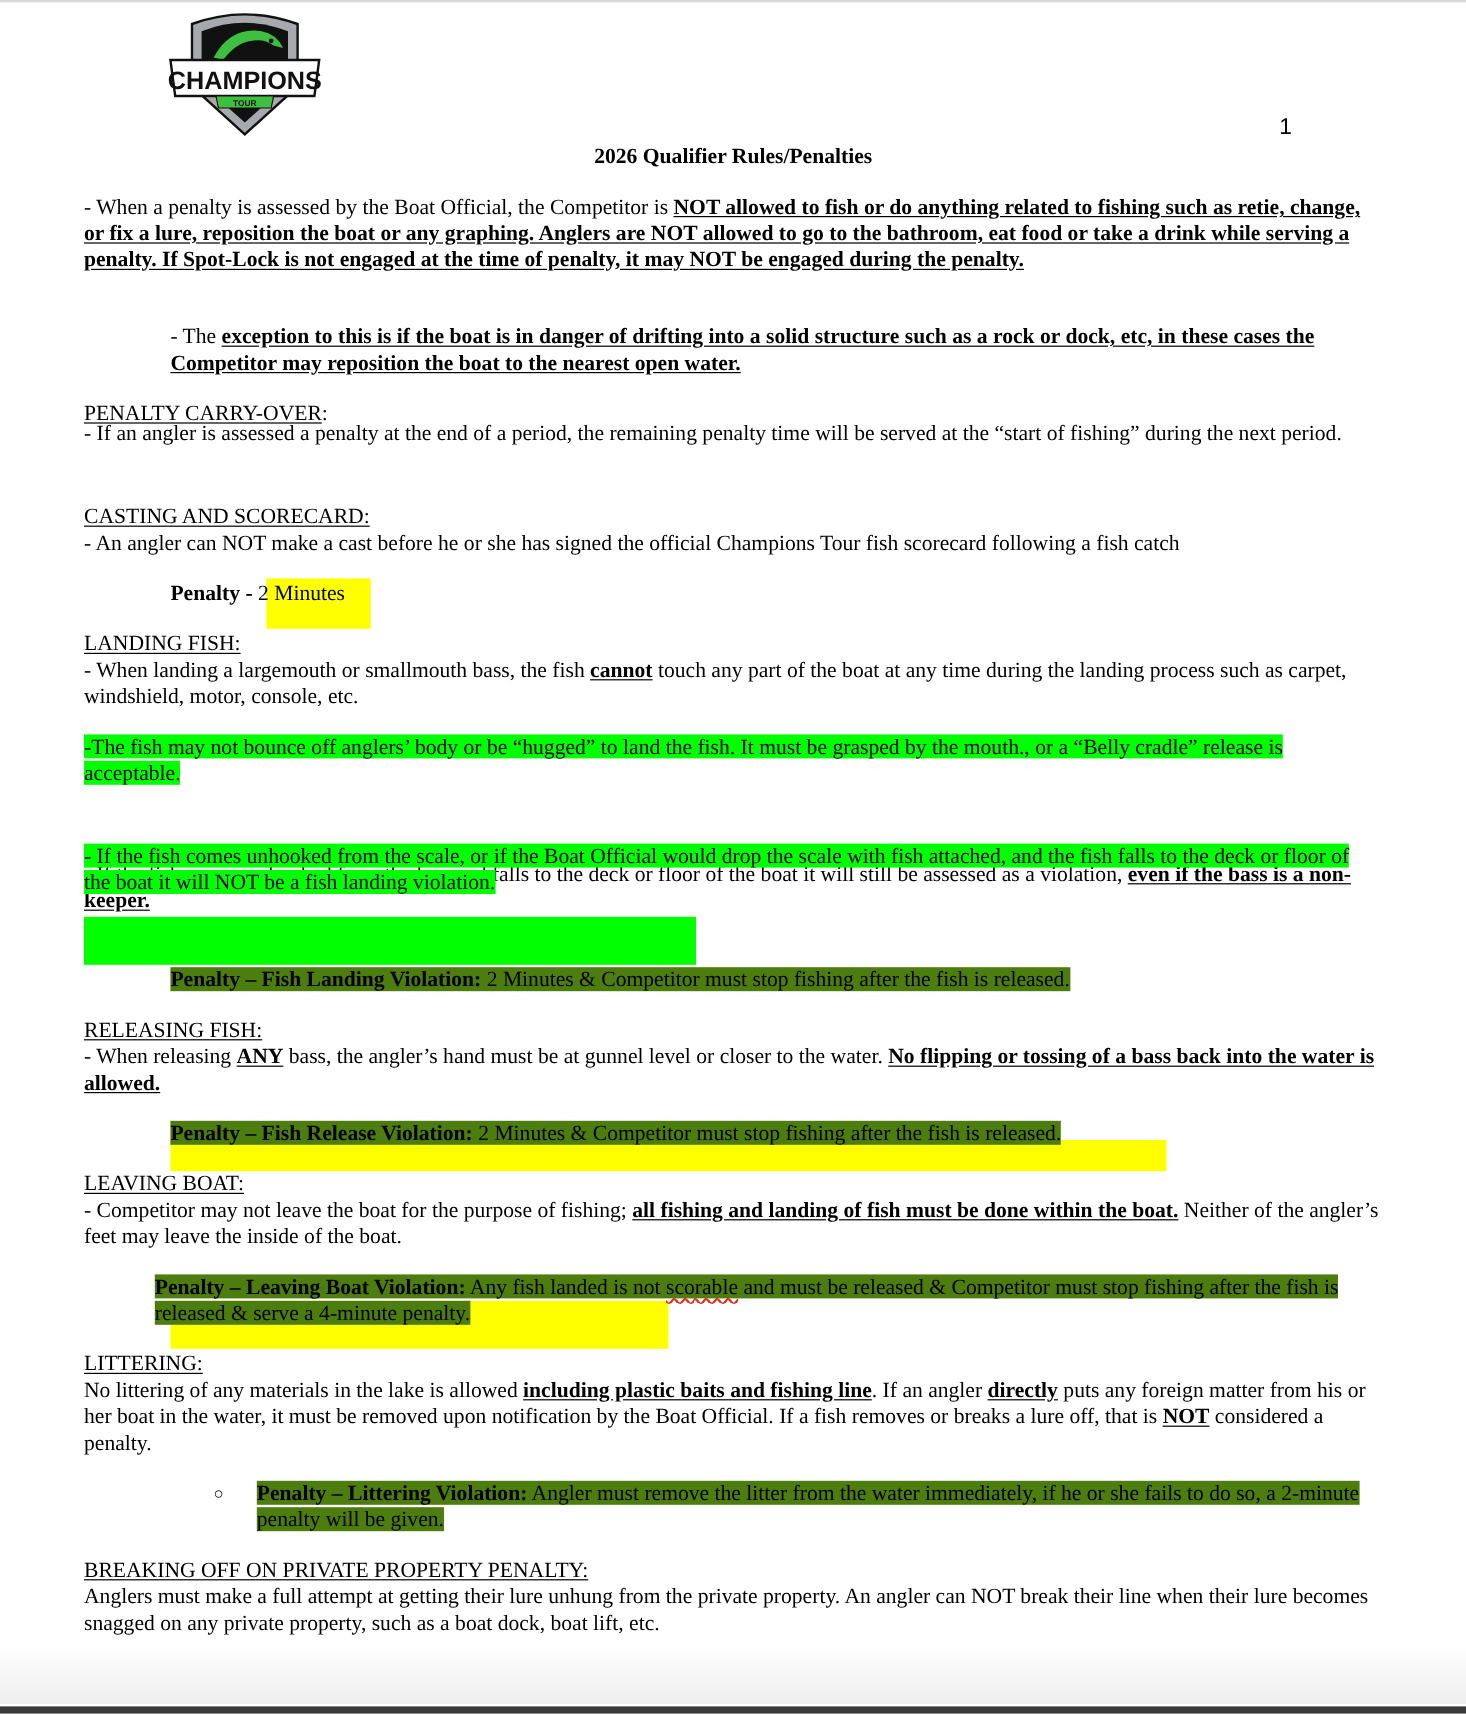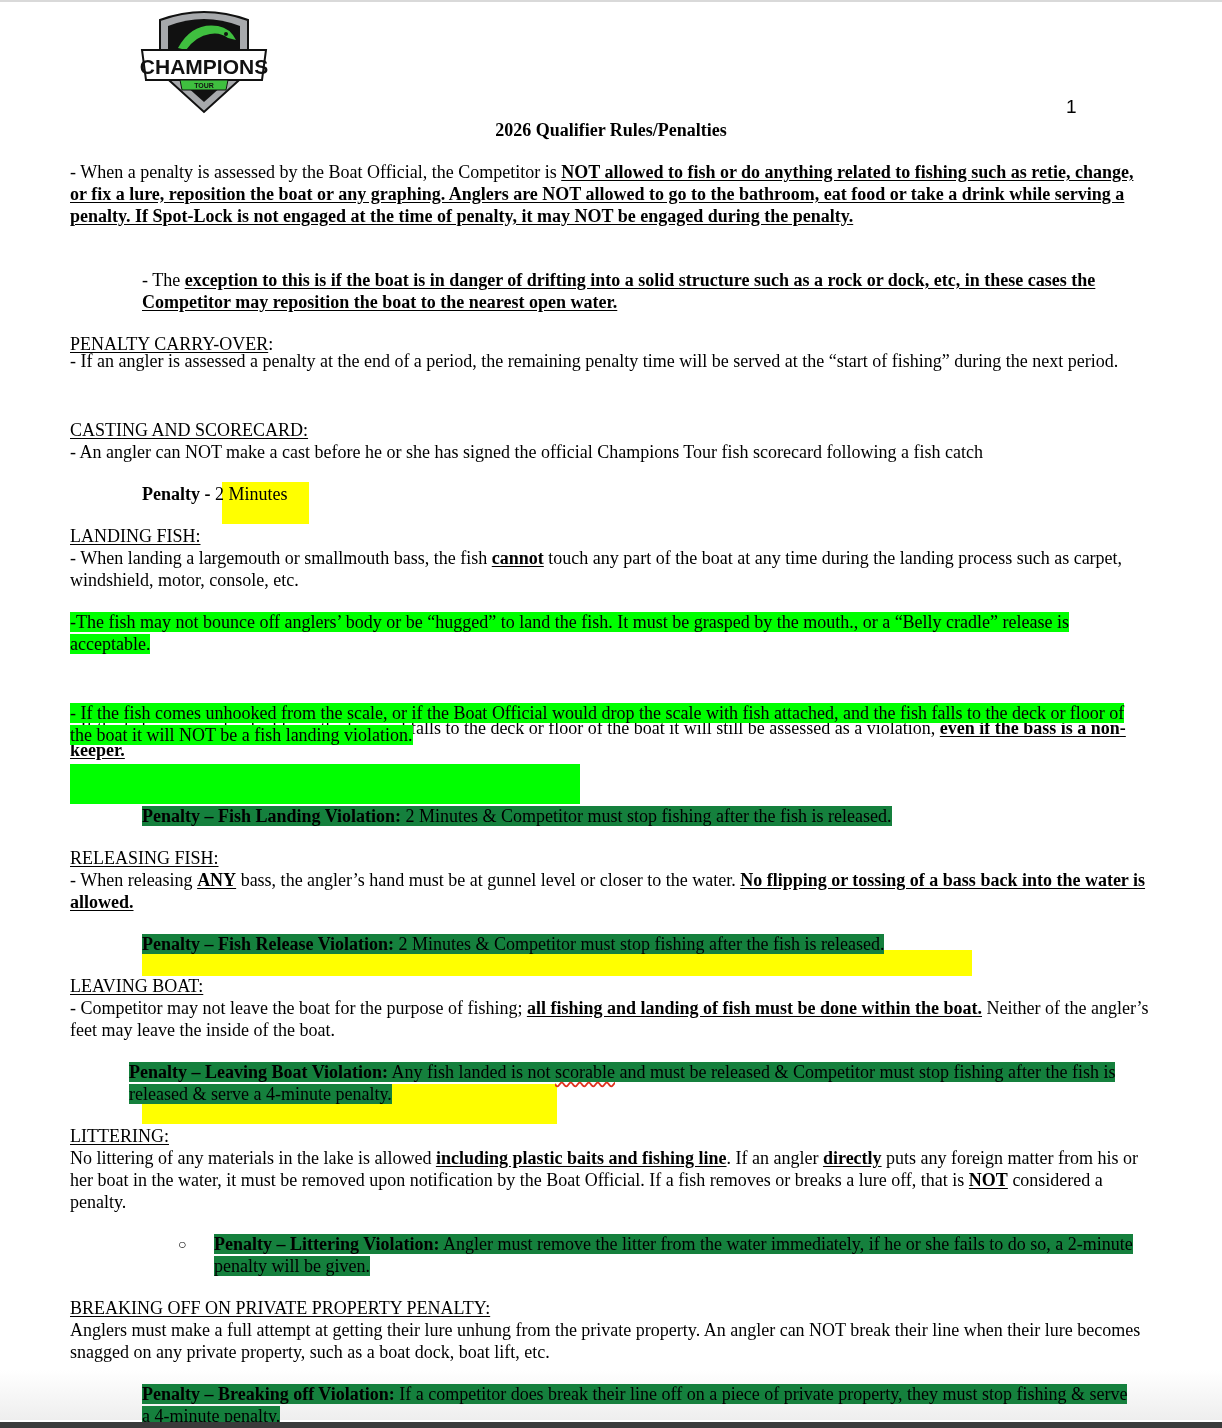--- a/index.html
+++ b/index.html
@@ -10,21 +10,21 @@
       color: #000;
     }
     .topline { position: absolute; left: 0; top: 0; width: 1222px; height: 2px; background: #d9d9d9; }
     .page { position: absolute; left: 0; top: 0; width: 1222px; height: 1428px; }
     .logo { position: absolute; left: 140px; top: 4px; width: 128px; height: 112px; }
     .page-number { position: absolute; left: 1066px; top: 96px; font-family: "Liberation Sans", sans-serif; font-size: 19px; }
     .doc-title { position: absolute; left: 0; width: 1222px; top: 120px; text-align: center; font-weight: bold; font-size: 18px; }
     .blk { position: absolute; font-size: 18px; line-height: 21.8px; }
     .b { font-weight: bold; }
     .bu { font-weight: bold; text-decoration: underline; text-underline-offset: 2px; }
-    .hl-y { background: #15803d; margin-top: 40px; }
+    .hl-y { background: #4d7c0f; margin-top: 40px; }
     .hl-g { background: #00ff00; }
     .box-y { position: absolute; background: #ffff00; }
     .box-g { position: absolute; background: #00ff00; }
     .heading { font-weight: normal; text-decoration: underline; text-underline-offset: 2px; }
     .spell { text-decoration: underline wavy #e0301e; text-underline-offset: 3px; }
     .bullet { position: absolute; left: 178px; top: 1236px; font-family: "Liberation Sans", sans-serif; font-size: 14px; }
     .bottom-fade { position: absolute; left: 0; top: 1370px; width: 1222px; height: 50px; background: linear-gradient(#ffffff00, #eeeeee); }
     .bottom-strip { position: absolute; left: 0; top: 1422px; width: 1222px; height: 6px; background: #3a3a3a; }
   </style>
 </head>
@@ -113,18 +113,15 @@
   <div class="bullet">○</div>
   <div class="blk" style="left:214px; top:1234px; width:940px;">
     <span class="hl-y"><span class="b">Penalty – Littering Violation:</span><span>  Angler must remove the litter from the water immediately, if he or she fails to do so, a 2-minute penalty will be given.</span></span>
   </div>
 
   <div class="blk" style="left:70px; top:1320px; width:1080px;">Anglers must make a full attempt at getting their lure unhung from the private property.  An angler can NOT break their line when their lure becomes snagged on any private property, such as a boat dock, boat lift, etc.</div>
   <div class="blk heading" style="left:70px; top:1298px;">BREAKING OFF ON PRIVATE PROPERTY PENALTY:</div>
 
   <div class="bottom-fade"></div>
 
-  <div class="blk" style="left:142px; top:1384px; width:990px;">
-    <span class="hl-y"><span class="b">Penalty – Breaking off Violation:</span><span>  If a competitor does break their line off on a piece of private property, they must stop fishing &amp; serve a 4-minute penalty.</span></span>
-  </div>
 
   <div class="bottom-strip"></div>
 </div>
 
 </body></html>

